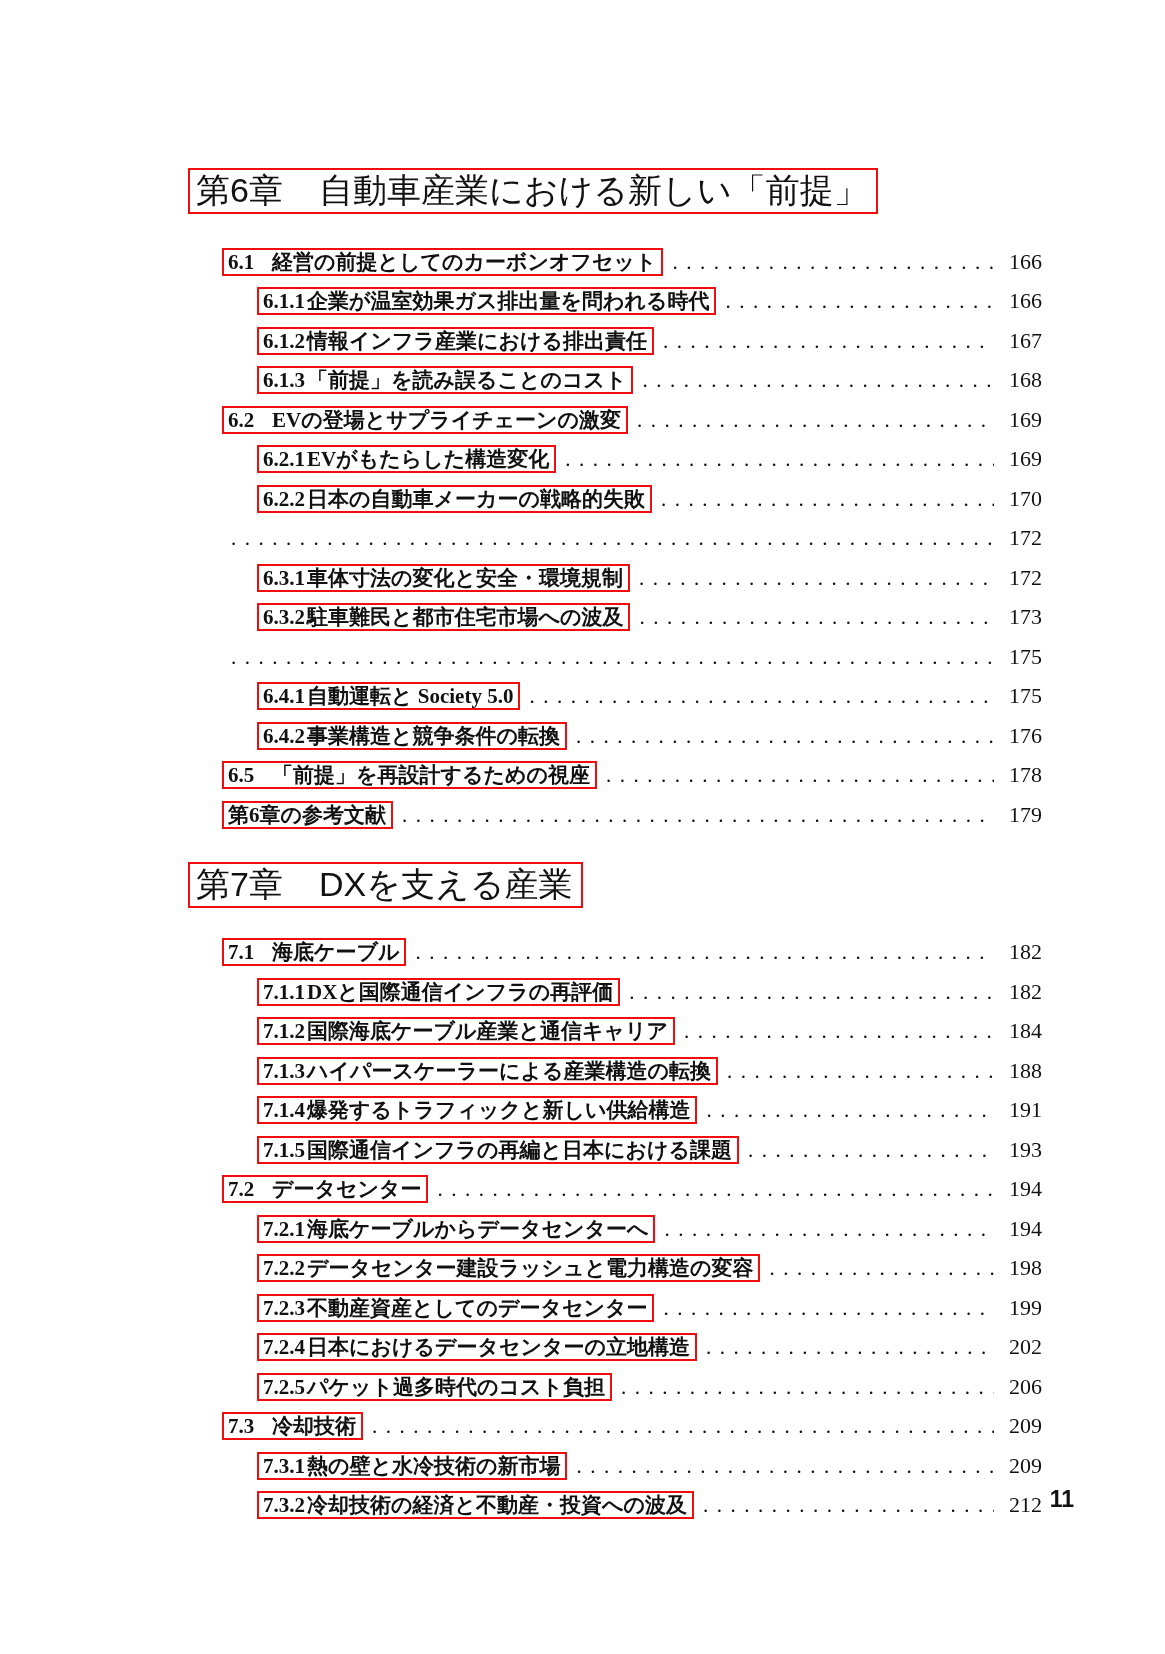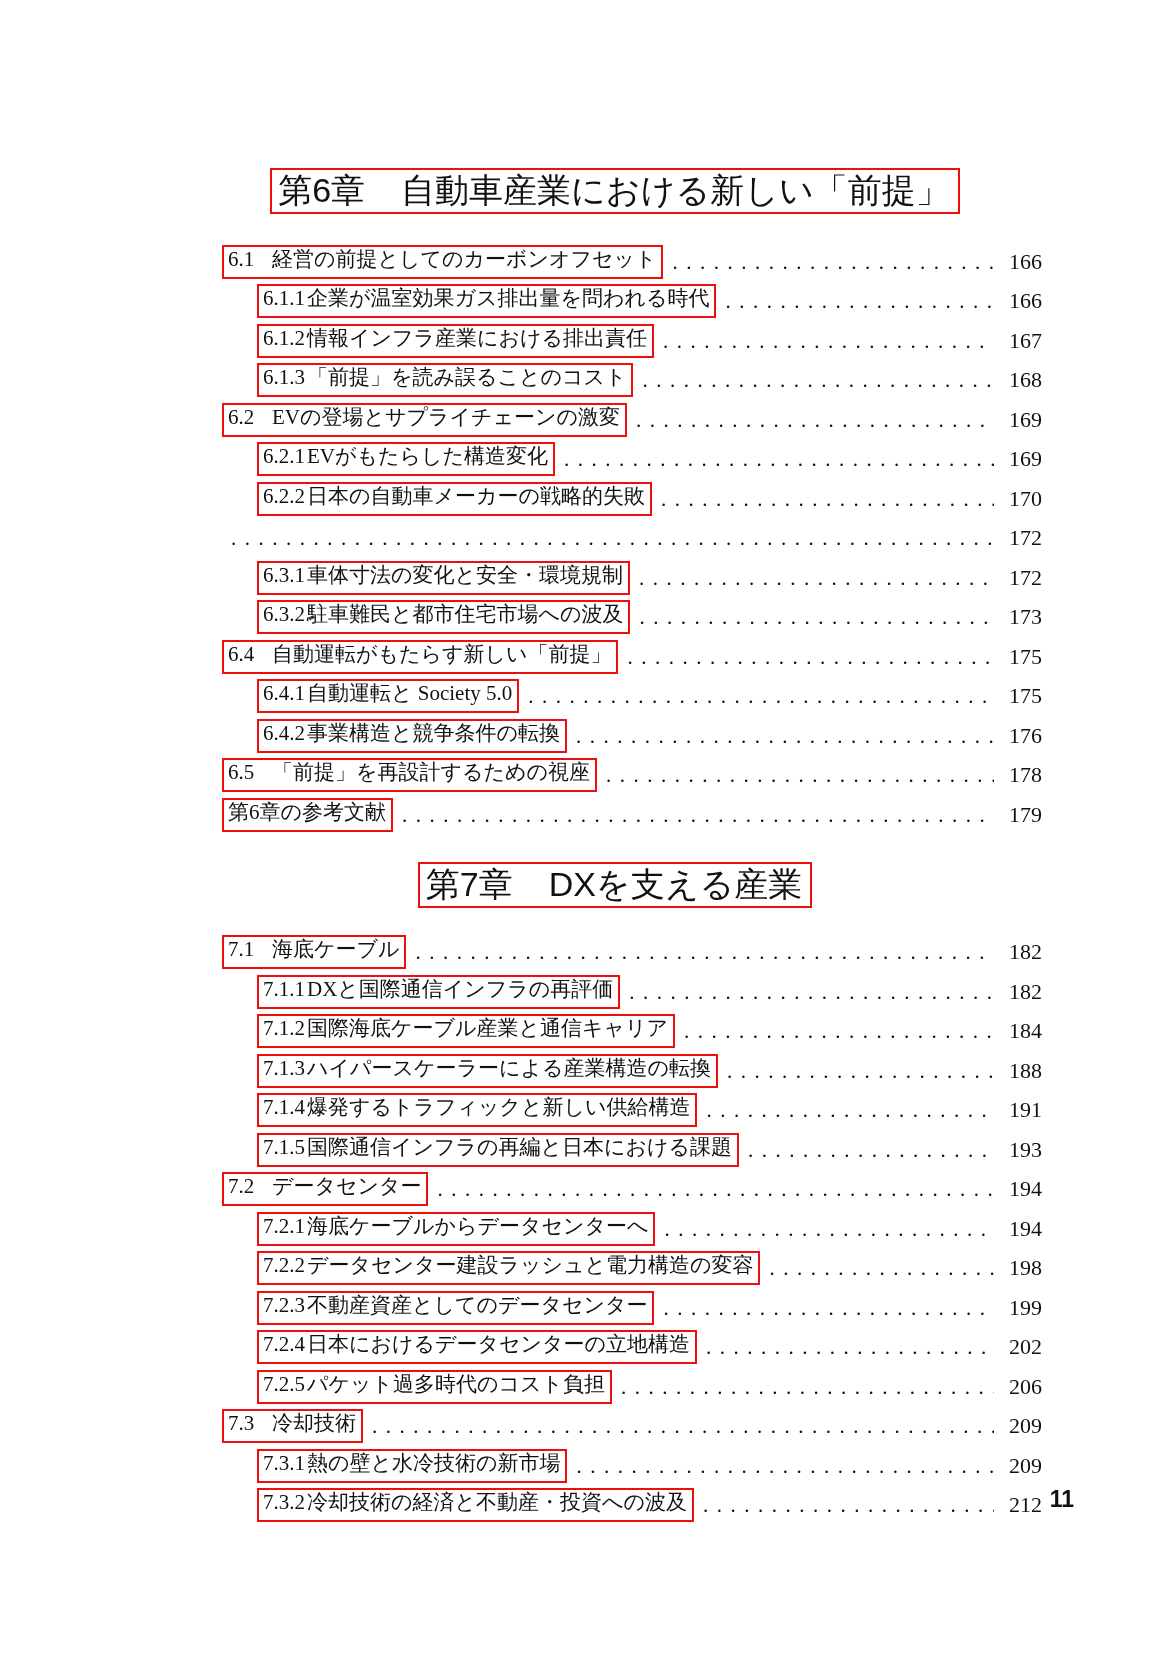--- a/index.html
+++ b/index.html
@@ -22,21 +22,20 @@
     top: 168px;
     width: 854px;
   }
   
   .chapter-heading {
     margin: 0;
     font-family: "Liberation Sans", "DejaVu Sans", sans-serif;
     font-weight: 400;
     font-size: 34px;
     line-height: 38px;
-    text-align: center;
   }
   .chapter-link {
     display: inline-block;
     border: 2px solid var(--link-red, #f00d0d);
     padding: 1px 8px 3px 6px;
     white-space: nowrap;
   }
   .chapter-title {
     margin-left: 36px;
   }
@@ -56,22 +55,23 @@
     height: 39.5px;
     font-size: 21px;
     line-height: 22px;
   }
   .entry.level-1 { margin-left: 34px; }
   .entry.level-2 { margin-left: 69px; }
   .entry-link {
     display: inline-flex;
     align-items: baseline;
     border: 2px solid var(--link-red, #f00d0d);
-    padding: 1px 5px 7px 4px;
+    padding: 1px 5px 1px 4px;
     white-space: nowrap;
+    font-weight: bold;
   }
   .entry-num {
     display: inline-block;
     min-width: 44px;
   }
   .leader {
     flex: 1 1 auto;
     overflow: hidden;
     white-space: nowrap;
     letter-spacing: 8.5px;
@@ -187,24 +187,20 @@
   <div class="entry level-2">
     <span class="entry-link">
       <span class="entry-num">6.3.2</span>
       <span class="entry-title">駐車難民と都市住宅市場への波及</span>
     </span>
     <span class="leader">..........................................................................................</span>
     <span class="entry-page">173</span>
   </div>
 
   <div class="entry level-1">
-    <span class="entry-link">
-      <span class="entry-num">6.4</span>
-      <span class="entry-title">自動運転がもたらす新しい「前提」</span>
-    </span>
     <span class="leader">..........................................................................................</span>
     <span class="entry-page">175</span>
   </div>
 
   <div class="entry level-2">
     <span class="entry-link">
       <span class="entry-num">6.4.1</span>
       <span class="entry-title">自動運転と Society 5.0</span>
     </span>
     <span class="leader">..........................................................................................</span>

